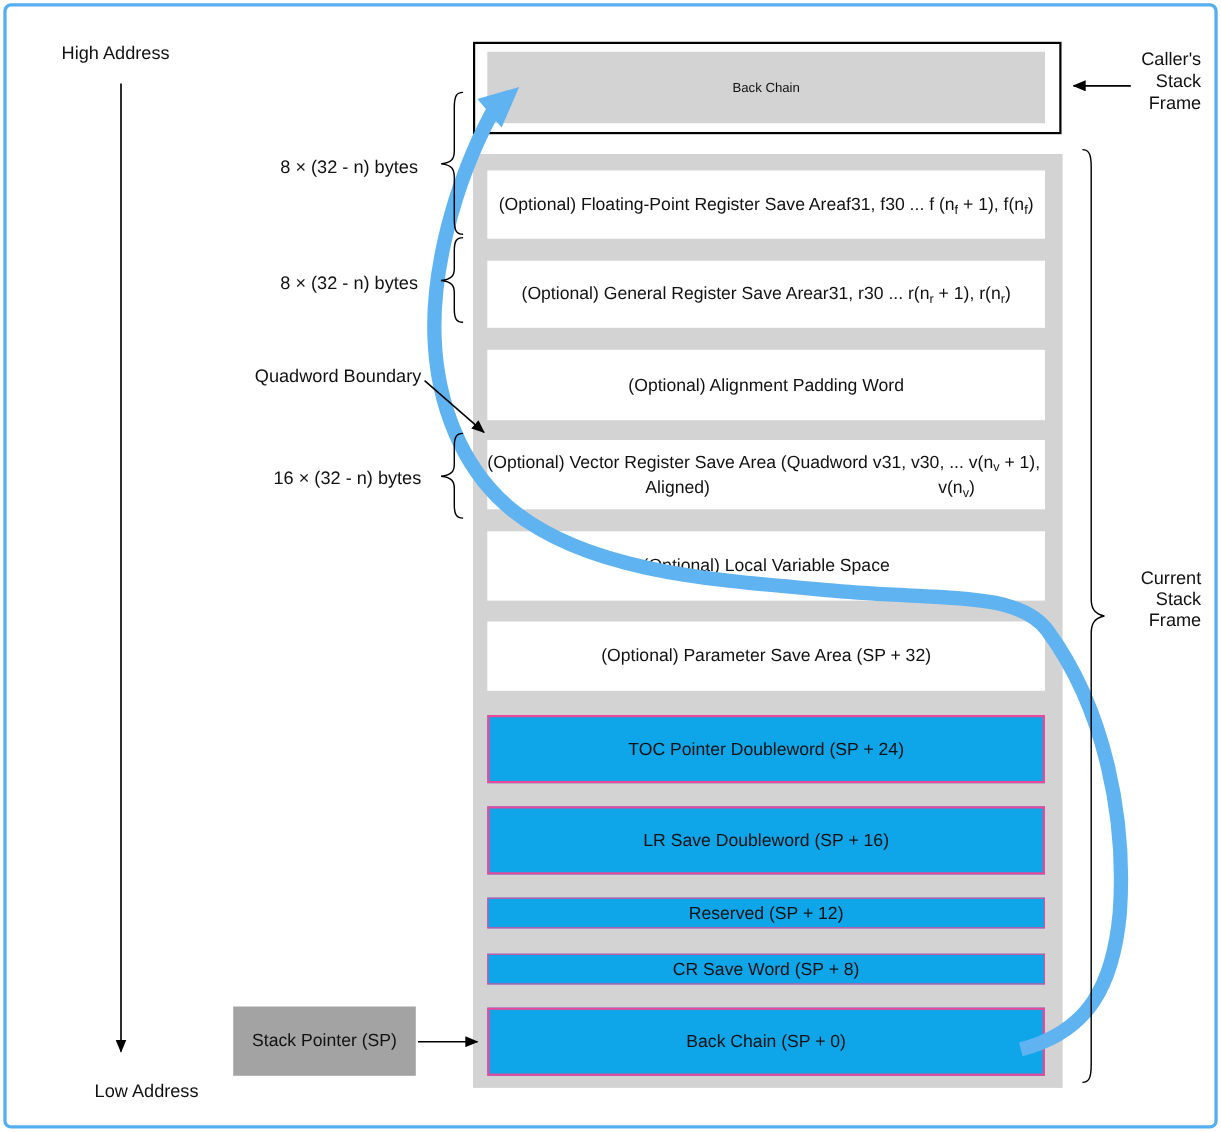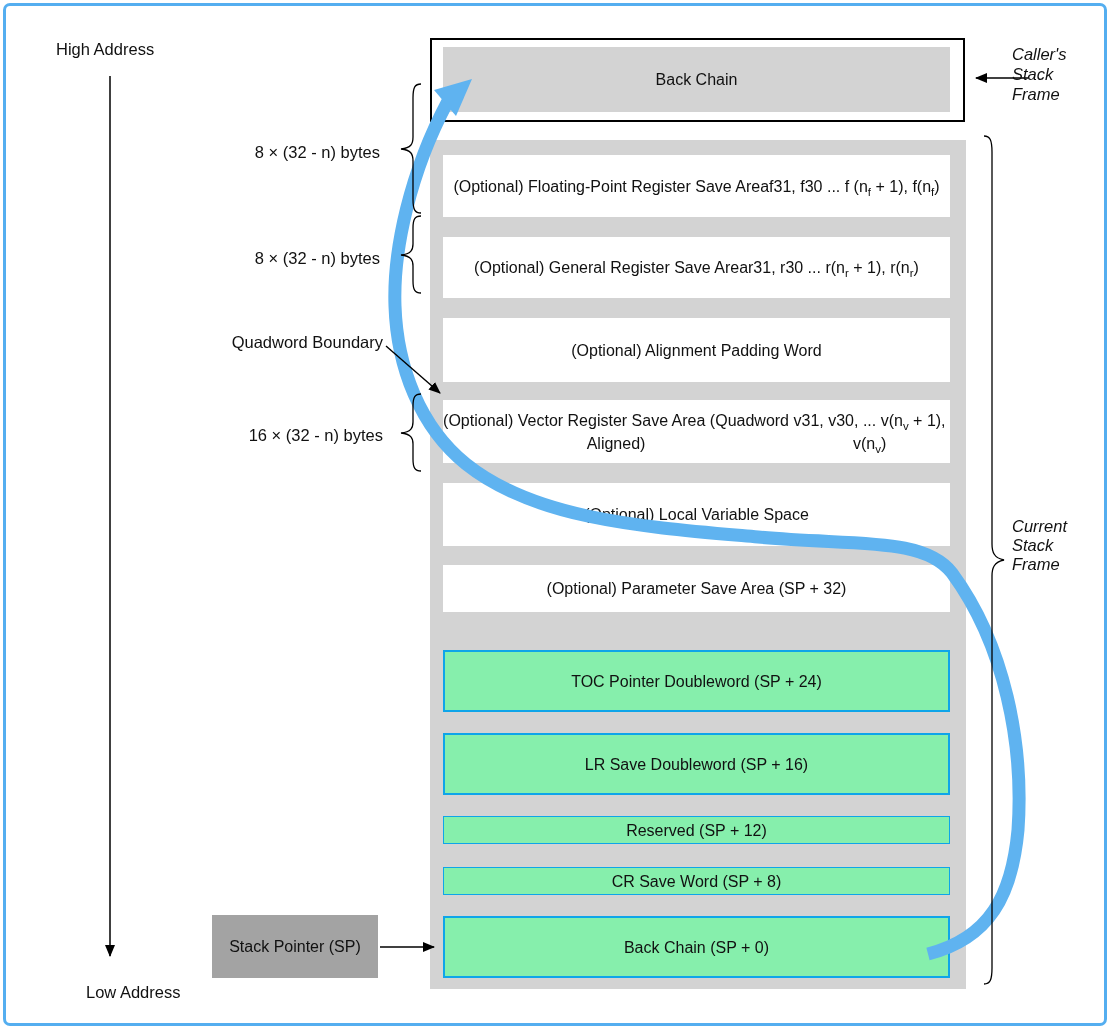--- a/index.html
+++ b/index.html
@@ -6,38 +6,38 @@
   #page{position:relative;width:1110px;height:1029px;background:#fff;overflow:hidden;
         font-family:"Liberation Sans","DejaVu Sans",sans-serif;color:#111;}
   #frame-border{position:absolute;inset:3px;border:3px solid #54aef0;border-radius:7px;z-index:0;}
 
   
   #container{position:absolute;left:430px;top:140px;width:536px;height:849px;background:#d3d3d3;z-index:1;}
   .row{position:absolute;left:443px;width:507px;z-index:2;display:flex;flex-direction:row;
        justify-content:center;align-items:center;text-align:center;font-size:16px;line-height:23px;
        box-sizing:border-box;}
   .row.white{background:#fff;}
-  .row.bordered{background:#86efac;border:2px solid #0ea5e9;}
+  .row.bordered{background:#0ea5e9;border:2px solid #ec4899;}
   .row.thin{border-width:1.5px;}
   sub{font-size:11.5px;vertical-align:-3.5px;line-height:0;}
 
   
   #caller-box{position:absolute;left:430px;top:38px;width:535px;height:84px;background:#fff;
               border:2px solid #000;box-sizing:border-box;z-index:1;}
   #caller-box-inner{position:absolute;left:11px;top:7px;width:507px;height:65px;background:#d3d3d3;
-                    display:flex;align-items:center;justify-content:center;font-size:16px;}
+                    display:flex;align-items:center;justify-content:center;font-size:12px;}
 
   
   #sp-box{position:absolute;left:212px;top:915px;width:166px;height:63px;background:#a3a3a3;
           display:flex;align-items:center;justify-content:center;font-size:16px;z-index:1;}
 
   
   .lbl{position:absolute;font-size:16.5px;z-index:6;white-space:pre-line;}
   .r{text-align:right;}
-  .c{text-align:left;font-style:italic;}
+  .c{text-align:right;}
 
   #svg-layer{position:absolute;left:0;top:0;z-index:5;}
 </style>
 </head>
 <body>
 
 <div id="page">
   <div id="frame-border"></div>
 
   <div id="caller-box">
@@ -64,21 +64,21 @@
 
   <div class="row white" style="top:400px;height:63px">
     <div>(Optional) Vector Register Save Area (Quadword Aligned)</div>
     <div><span>v31, v30, ... v(n</span><sub>v</sub><span> + 1), v(n</span><sub>v</sub><span>)</span></div>
   </div>
 
   <div class="row white" style="top:483px;height:63px">
     <div>(Optional) Local Variable Space</div>
   </div>
 
-  <div class="row white" style="top:565px;height:47px">
+  <div class="row white" style="top:565px;height:63px">
     <div>(Optional) Parameter Save Area (SP + 32)</div>
   </div>
 
   <div class="row bordered" style="top:650px;height:62px">
     <div>TOC Pointer Doubleword (SP + 24)</div>
   </div>
 
   <div class="row bordered" style="top:733px;height:62px">
     <div>LR Save Doubleword (SP + 16)</div>
   </div>

